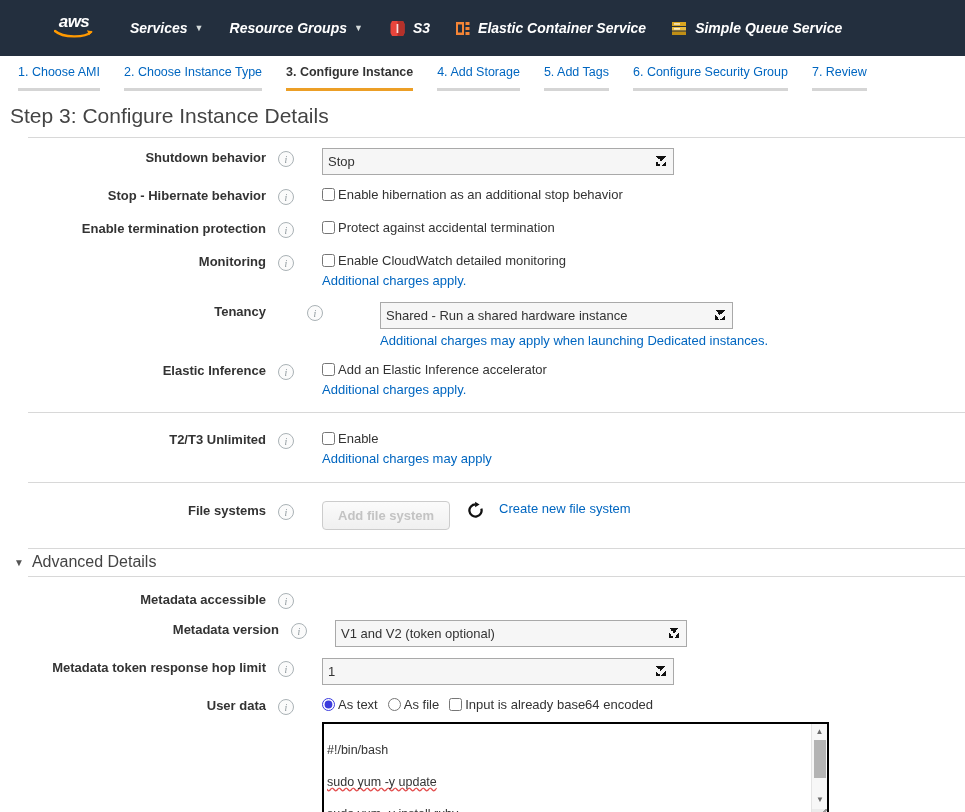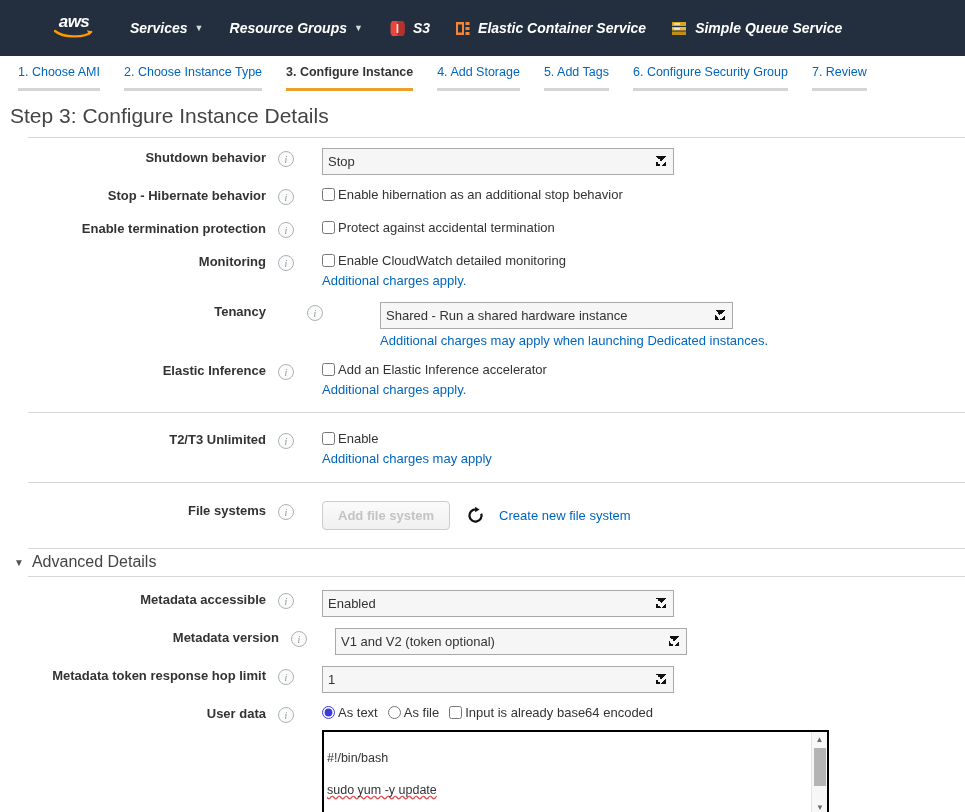--- a/index.html
+++ b/index.html
@@ -176,21 +176,21 @@
   .btn-disabled {
     background: linear-gradient(#fbfbfb, #f0f0f0);
     border: 1px solid #ccc;
     border-radius: 4px;
     color: #c3c3c3;
     font-size: 13px;
     font-weight: bold;
     padding: 6px 15px;
     cursor: default;
   }
-  .fs-row { display: flex; align-items: center; }
+  .fs-row { display: flex; }
   .refresh { margin: 0 14px 0 16px; cursor: pointer; display: flex; }
 
   .adv-header {
     display: flex; align-items: center;
     font-size: 16px; color: #444444;
     padding: 4px 0 5px 14px;
     cursor: pointer;
   }
   .adv-header .tri {
     font-size: 10px; margin-right: 8px; color: #555;
@@ -443,25 +443,20 @@
 
   <div class="adv-header">
     <span class="tri">▼</span>
     <span>Advanced Details</span>
   </div>
   <div class="rule"></div>
 
   <div class="row" style="margin-top:12px;">
     <div class="row-label">Metadata accessible</div>
     <div class="info">i</div>
-    <div class="field">
-      <select class="aws-select sel-wide">
-        <option>Enabled</option>
-      </select>
-    </div>
   </div>
 
   <div class="row" style="margin-top:10px;padding-left:13px;">
     <div class="row-label">Metadata version</div>
     <div class="info">i</div>
     <div class="field">
       <select class="aws-select sel-wide">
         <option>V1 and V2 (token optional)</option>
       </select>
     </div>

